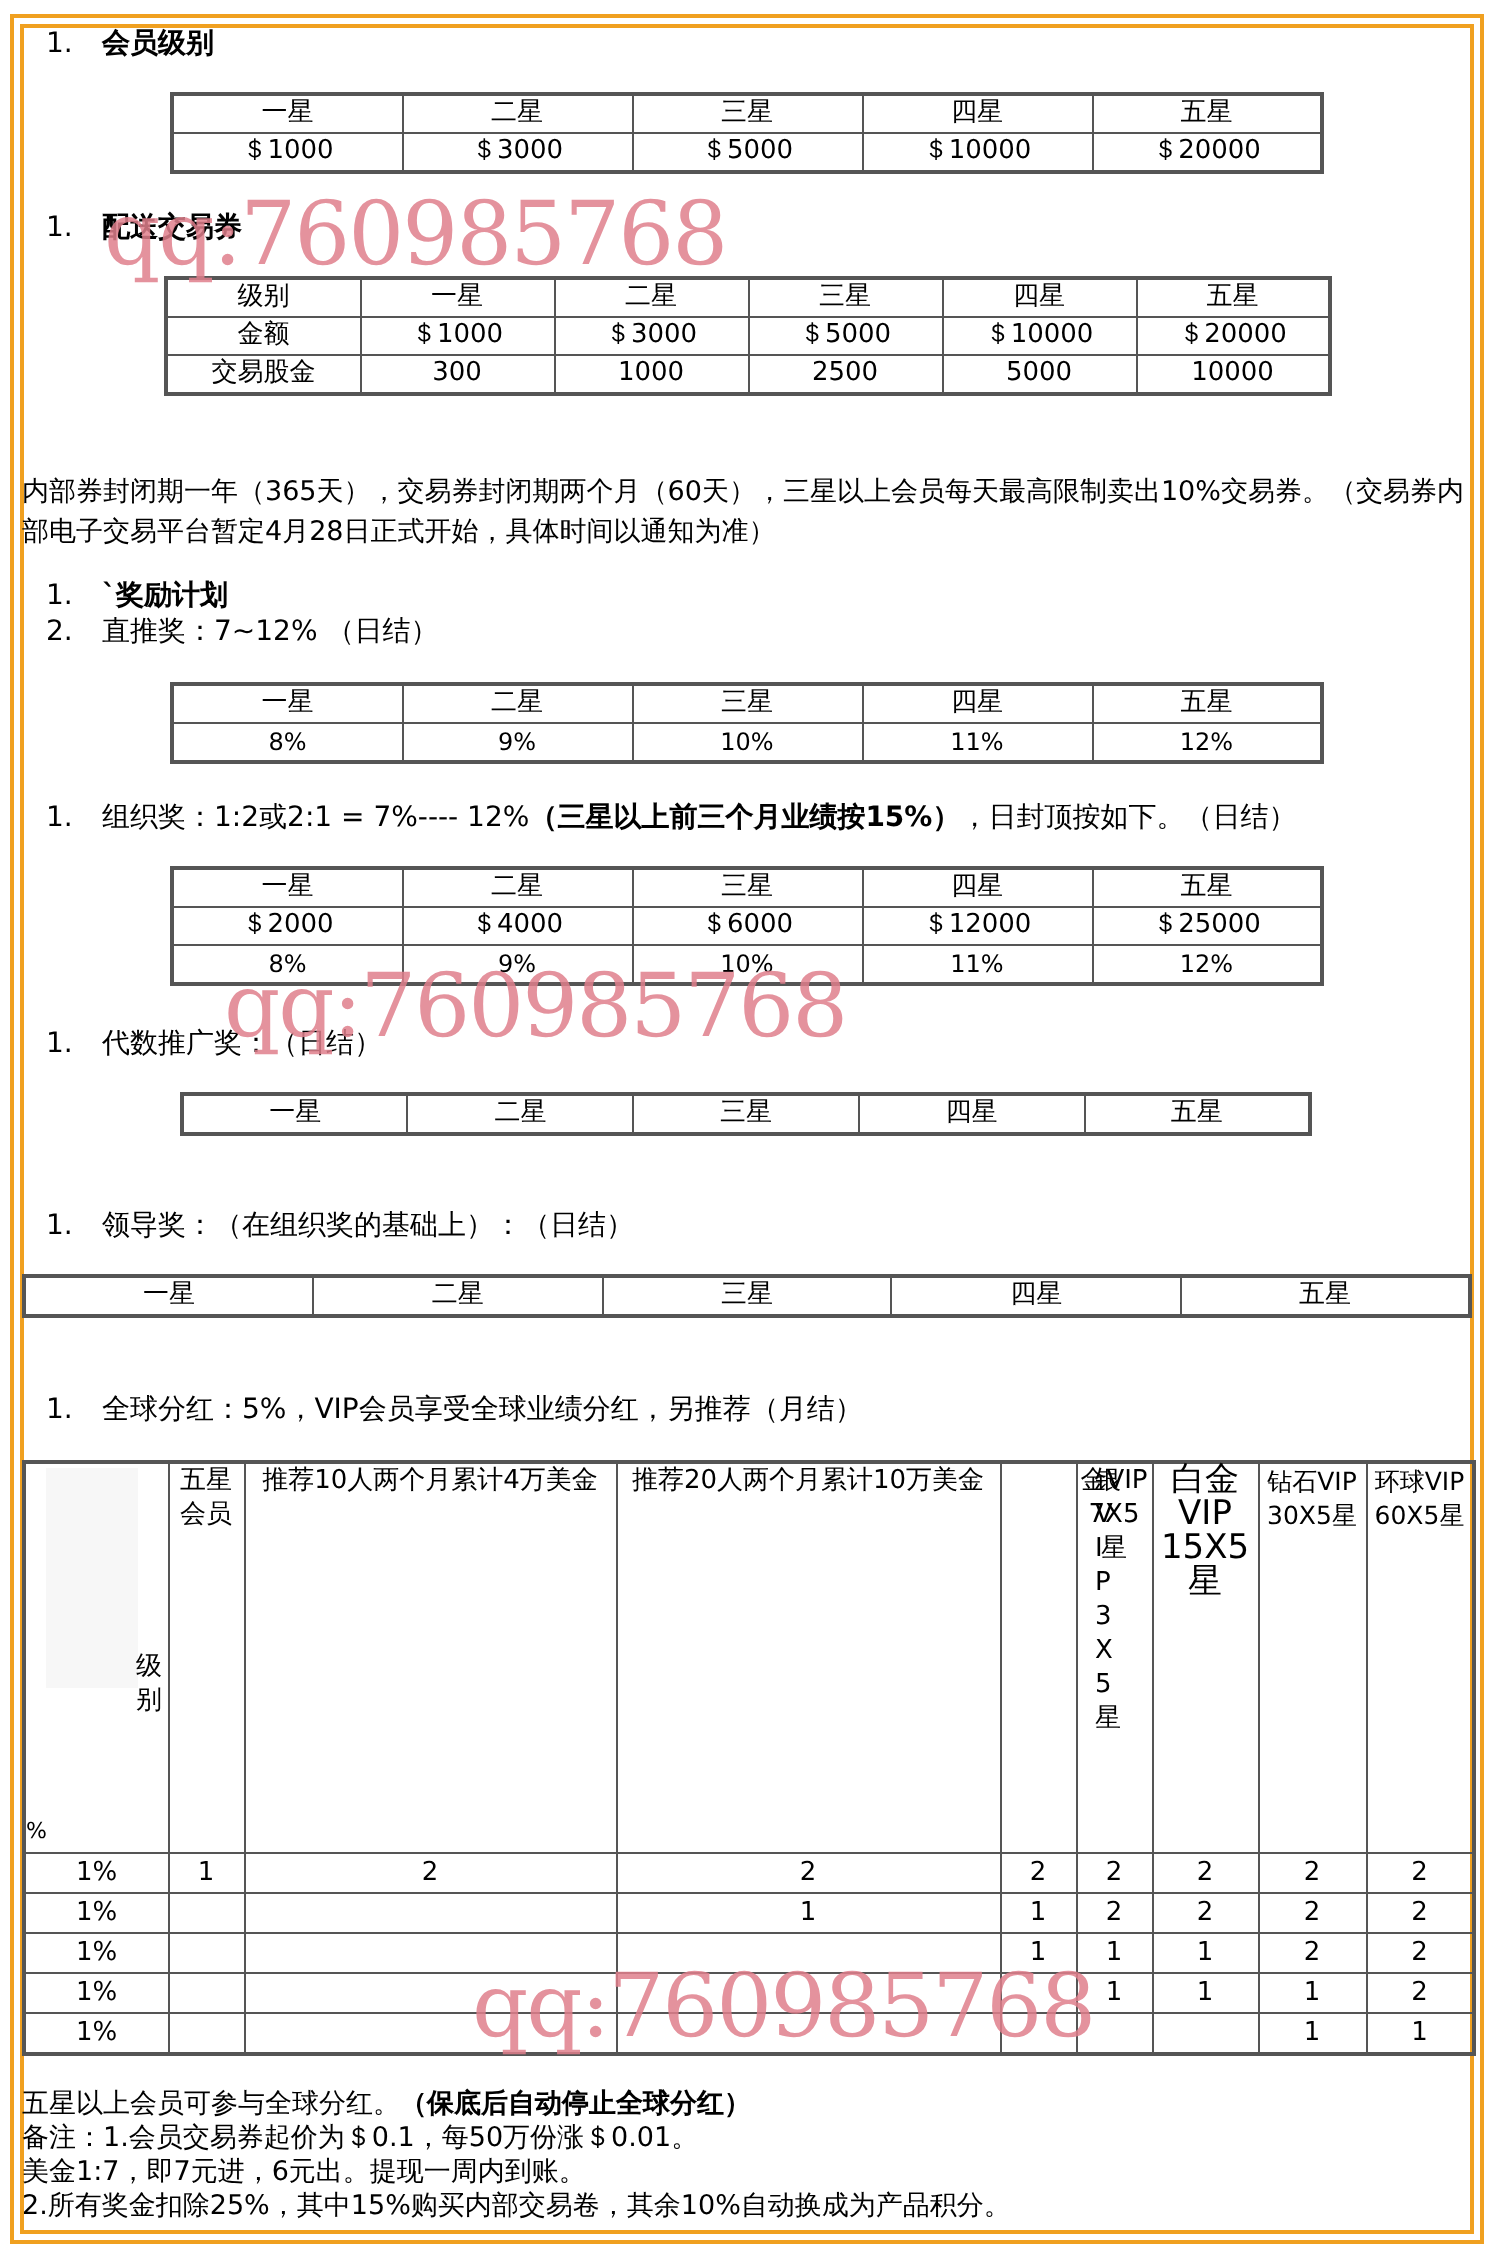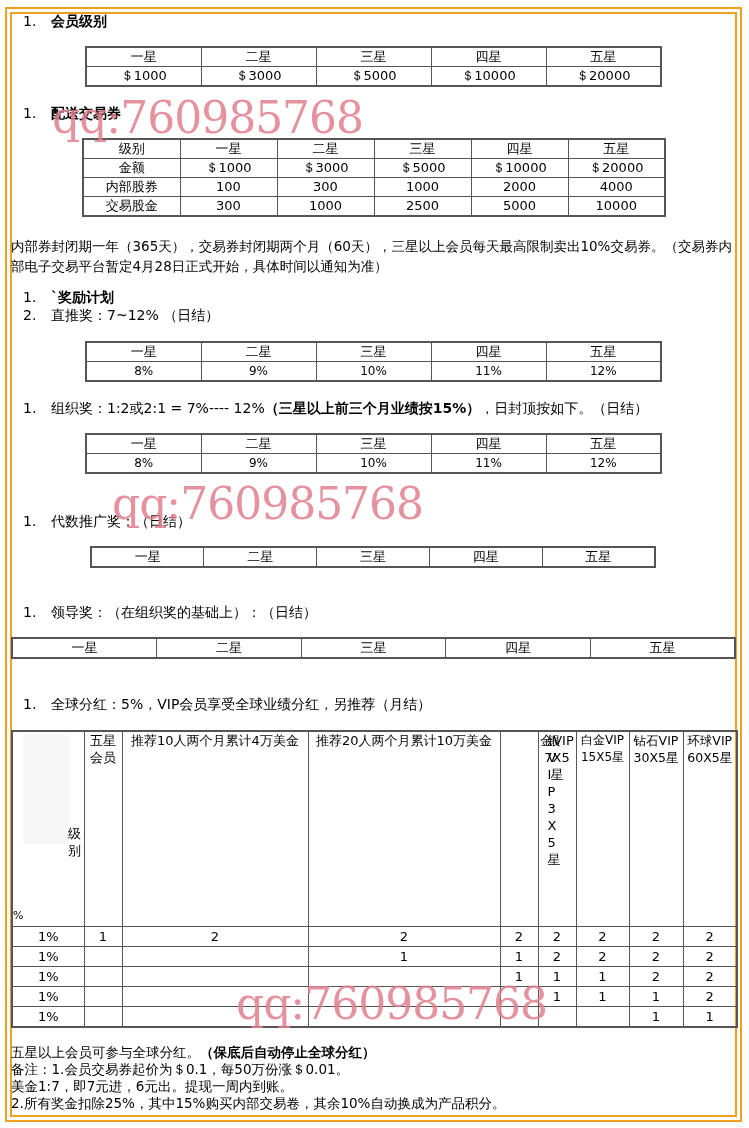--- a/index.html
+++ b/index.html
@@ -73,28 +73,20 @@
     </tr>
     <tr>
       <td>金额</td>
       <td>＄1000</td>
       <td>＄3000</td>
       <td>＄5000</td>
       <td>＄10000</td>
       <td>＄20000</td>
     </tr>
     <tr>
-      <td>内部股券</td>
-      <td>100</td>
-      <td>300</td>
-      <td>1000</td>
-      <td>2000</td>
-      <td>4000</td>
-    </tr>
-    <tr>
       <td>交易股金</td>
       <td>300</td>
       <td>1000</td>
       <td>2500</td>
       <td>5000</td>
       <td>10000</td>
     </tr>
   </tbody>
     </table>
   <div class="para" style="top:223px;">内部券封闭期一年（365天），交易券封闭期两个月（60天），三星以上会员每天最高限制卖出10%交易券。（交易券内部电子交易平台暂定4月28日正式开始，具体时间以通知为准）</div>
@@ -128,20 +120,27 @@
     <span class="num">1.</span><span>组织奖：1:2或2:1 = 7%---- 12%</span><span class="bold">（三星以上前三个月业绩按15%）</span><span>，日封顶按如下。（日结）</span>
   </div>
   <table class="t" style="left:74px; top:420px; width:577px;">
     <tbody>
         <tr>
       <td>一星</td>
       <td>二星</td>
       <td>三星</td>
       <td>四星</td>
       <td>五星</td>
+    </tr>
+    <tr>
+      <td>＄2000</td>
+      <td>＄4000</td>
+      <td>＄6000</td>
+      <td>＄12000</td>
+      <td>＄25000</td>
     </tr>
     <tr>
       <td class="s">8%</td>
       <td class="s">9%</td>
       <td class="s">10%</td>
       <td class="s">11%</td>
       <td class="s">12%</td>
     </tr>
   </tbody>
     </table>
@@ -196,21 +195,21 @@
       <td style="position:relative;">
         <div style="position:absolute; left:10px; top:2px; width:46px; height:110px; background:#f7f7f7;"></div>
         <span style="position:absolute; right:2px; top:93px; width:14px; line-height:17px;">级别</span>
         <span style="position:absolute; left:0px; bottom:2px; font-size:11px;">%</span>
       </td>
       <td style="white-space:normal; word-break:break-all;">五星会员</td>
       <td style="white-space:normal;">推荐10人两个月累计4万美金</td>
       <td style="white-space:normal;">推荐20人两个月累计10万美金</td>
       <td style="white-space:normal; word-break:break-all;padding-left:47px;">银VIP 3X5星</td>
       <td style="white-space:normal; word-break:break-all;">金VIP 7X5星</td>
-      <td style="white-space:normal; font-size:12px;">白金VIP 15X5星</td>
+      <td style="white-space:normal; font-size:17px;">白金VIP 15X5星</td>
       <td style="white-space:normal; font-size:12.5px;">钻石VIP 30X5星</td>
       <td style="white-space:normal; font-size:12.5px;">环球VIP 60X5星</td>
     </tr>
     <tr class="row">
       <td>1%</td>
       <td>1</td>
       <td>2</td>
       <td>2</td>
       <td>2</td>
       <td>2</td>

